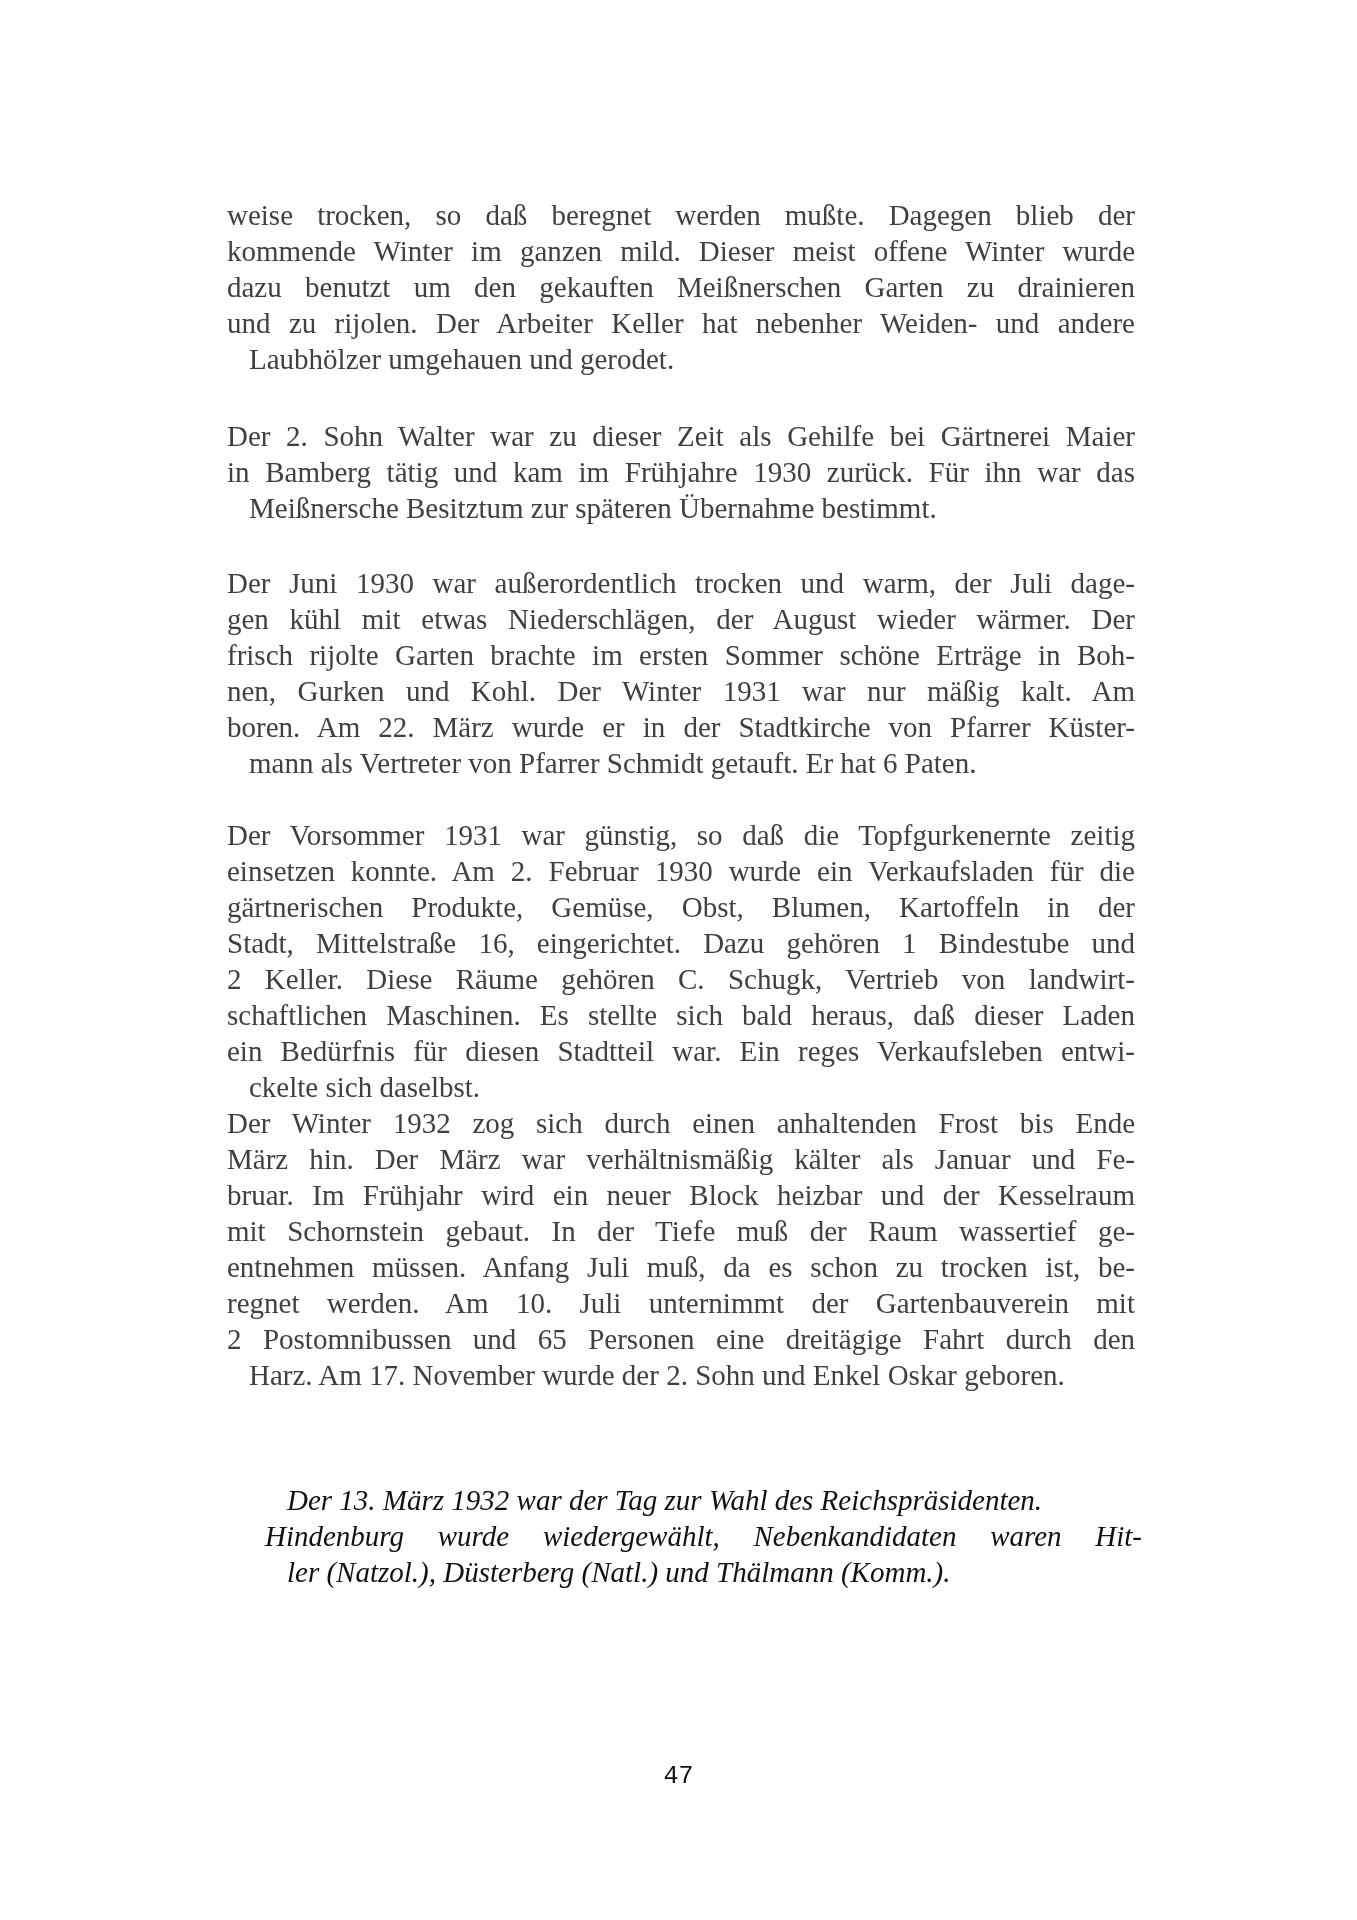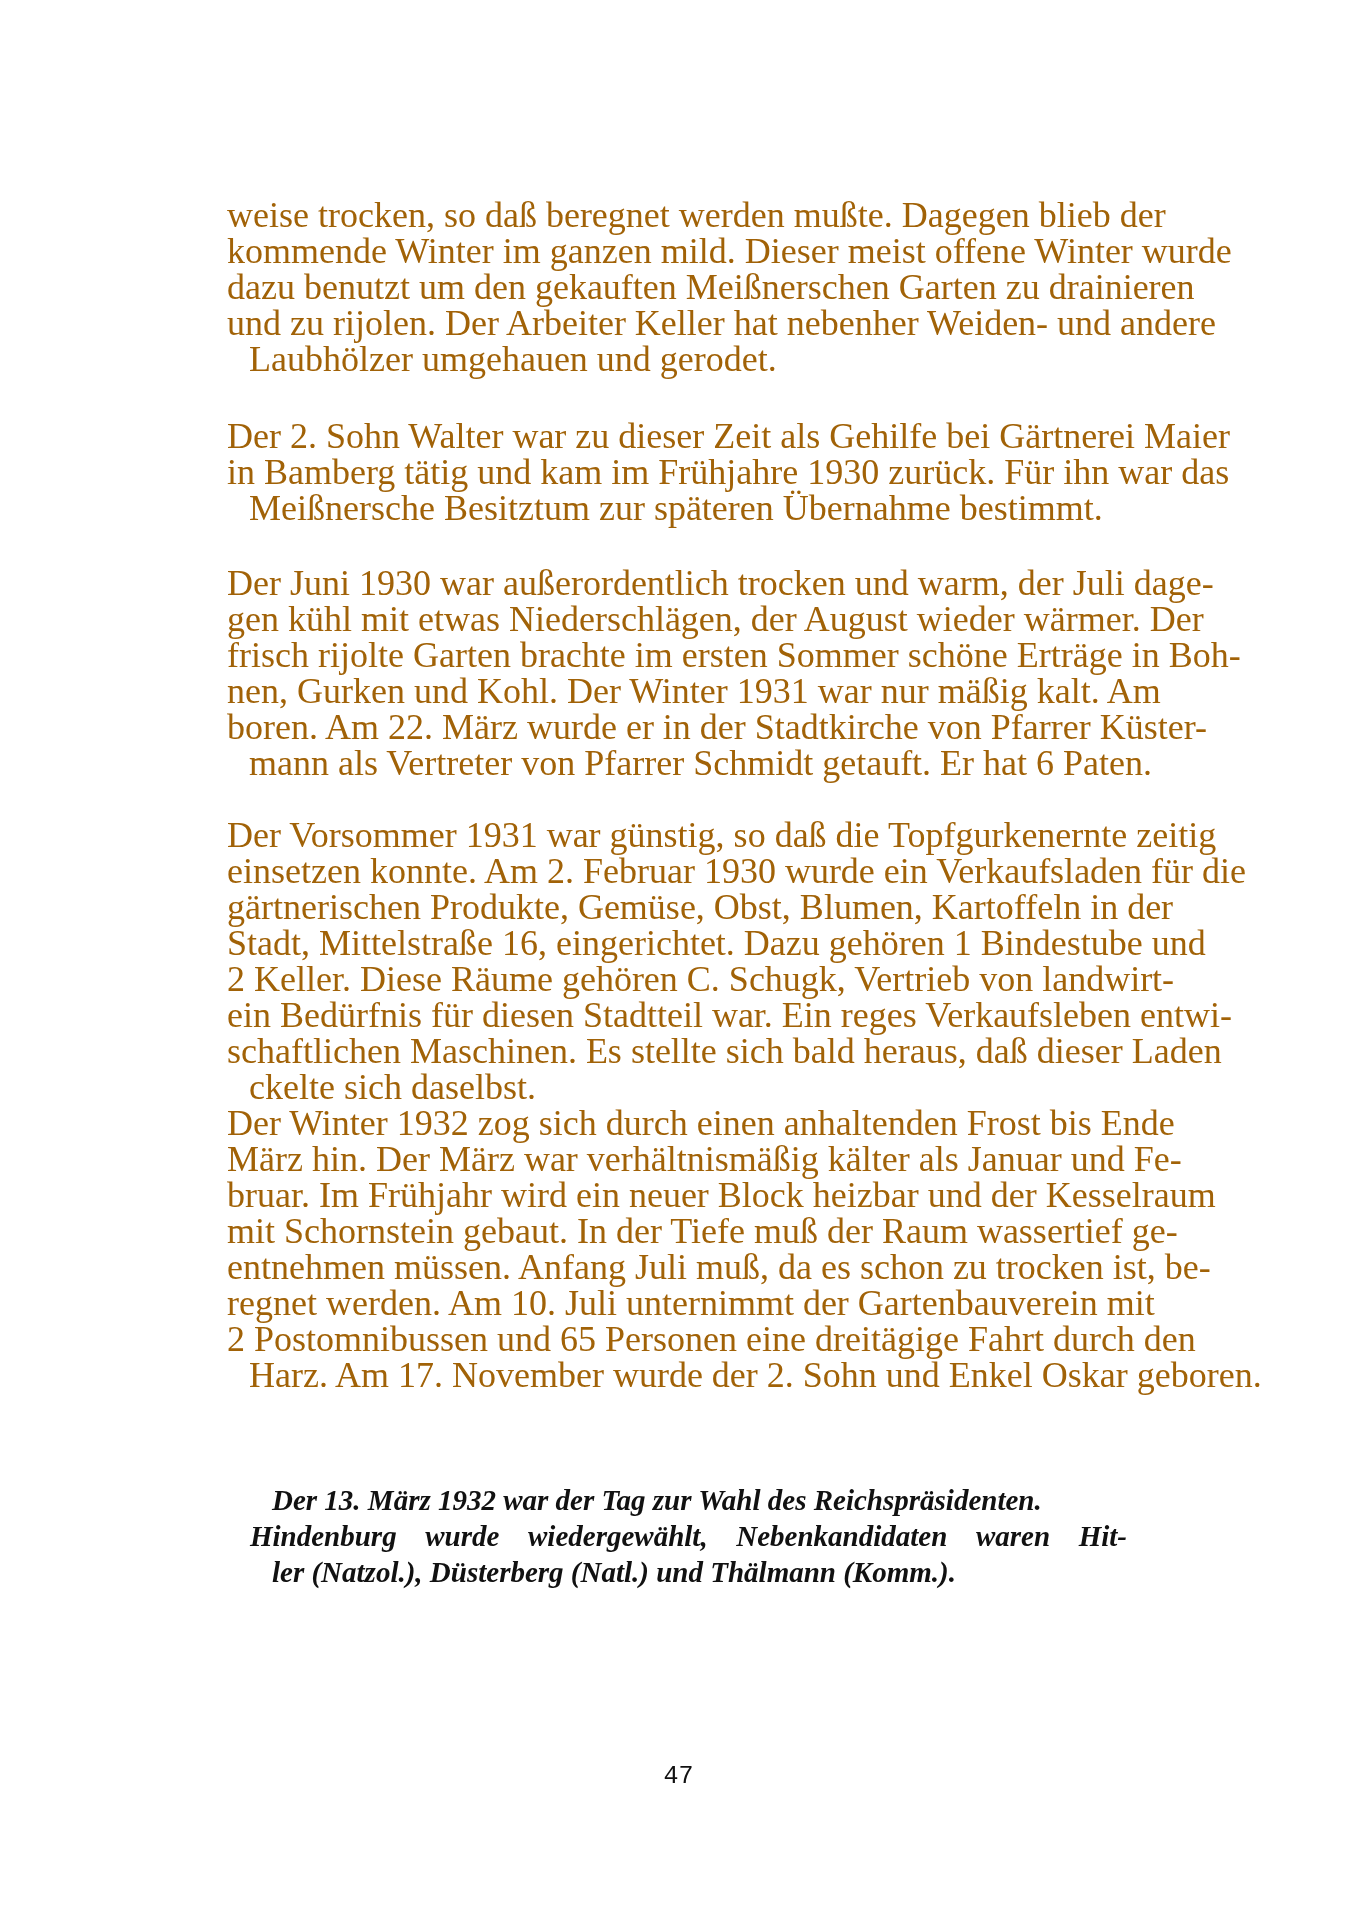--- a/index.html
+++ b/index.html
@@ -1,21 +1,21 @@
 <!DOCTYPE html>
 <html><head>
 <meta charset="utf-8">
 <style>
   html, body { margin: 0; padding: 0; background: #ffffff; }
   body { width: 1357px; height: 1920px; position: relative; overflow: hidden; }
   .page { position: absolute; left: 0; top: 0; width: 1357px; height: 1920px; background: #ffffff; }
-  .para { position: absolute; left: 227px; width: 908px; font-family: "Liberation Serif", serif; font-size: 36px; color: #a16207; }
+  .para { position: absolute; left: 227px; width: 908px; font-family: "Liberation Serif", serif; font-size: 29px; color: #404040; }
   .line { display: block; height: 36px; line-height: 36px; white-space: nowrap; text-align: justify; text-align-last: justify; }
   .line.last { text-align-last: left; margin-left: 22px; }
-  .italic-block { position: absolute; left: 250px; width: 877px; font-family: "Liberation Serif", serif; font-style: italic; font-size: 29px; color: #111111; font-weight: bold; }
+  .italic-block { position: absolute; left: 265px; width: 877px; font-family: "Liberation Serif", serif; font-style: italic; font-size: 29px; color: #111111; }
   .page-number { position: absolute; left: 0; width: 1357px; top: 1762px; text-align: center; font-family: Liberation Mono, monospace; font-size: 25px; color: #111111; }
 </style>
 </head>
 <body>
 
 <div class="page">
 
   <div class="para" style="top:197px;">
     <span class="line">weise trocken, so daß beregnet werden mußte. Dagegen blieb der</span>
     <span class="line">kommende Winter im ganzen mild. Dieser meist offene Winter wurde</span>
@@ -38,22 +38,22 @@
     <span class="line">boren. Am 22. März wurde er in der Stadtkirche von Pfarrer Küster-</span>
     <span class="line last">mann als Vertreter von Pfarrer Schmidt getauft. Er hat 6 Paten.</span>
   </div>
 
   <div class="para" style="top:817px;">
     <span class="line">Der Vorsommer 1931 war günstig, so daß die Topfgurkenernte zeitig</span>
     <span class="line">einsetzen konnte. Am 2. Februar 1930 wurde ein Verkaufsladen für die</span>
     <span class="line">gärtnerischen Produkte, Gemüse, Obst, Blumen, Kartoffeln in der</span>
     <span class="line">Stadt, Mittelstraße 16, eingerichtet. Dazu gehören 1 Bindestube und</span>
     <span class="line">2 Keller. Diese Räume gehören C. Schugk, Vertrieb von landwirt-</span>
+    <span class="line">schaftlichen Maschinen. Es stellte sich bald heraus, daß dieser Laden</span>
     <span class="line">ein Bedürfnis für diesen Stadtteil war. Ein reges Verkaufsleben entwi-</span>
-    <span class="line">schaftlichen Maschinen. Es stellte sich bald heraus, daß dieser Laden</span>
     <span class="line last">ckelte sich daselbst.</span>
   </div>
 
   <div class="para" style="top:1105px;">
     <span class="line">Der Winter 1932 zog sich durch einen anhaltenden Frost bis Ende</span>
     <span class="line">März hin. Der März war verhältnismäßig kälter als Januar und Fe-</span>
     <span class="line">bruar. Im Frühjahr wird ein neuer Block heizbar und der Kesselraum</span>
     <span class="line">mit Schornstein gebaut. In der Tiefe muß der Raum wassertief ge-</span>
     <span class="line">entnehmen müssen. Anfang Juli muß, da es schon zu trocken ist, be-</span>
     <span class="line">regnet werden. Am 10. Juli unternimmt der Gartenbauverein mit</span>

